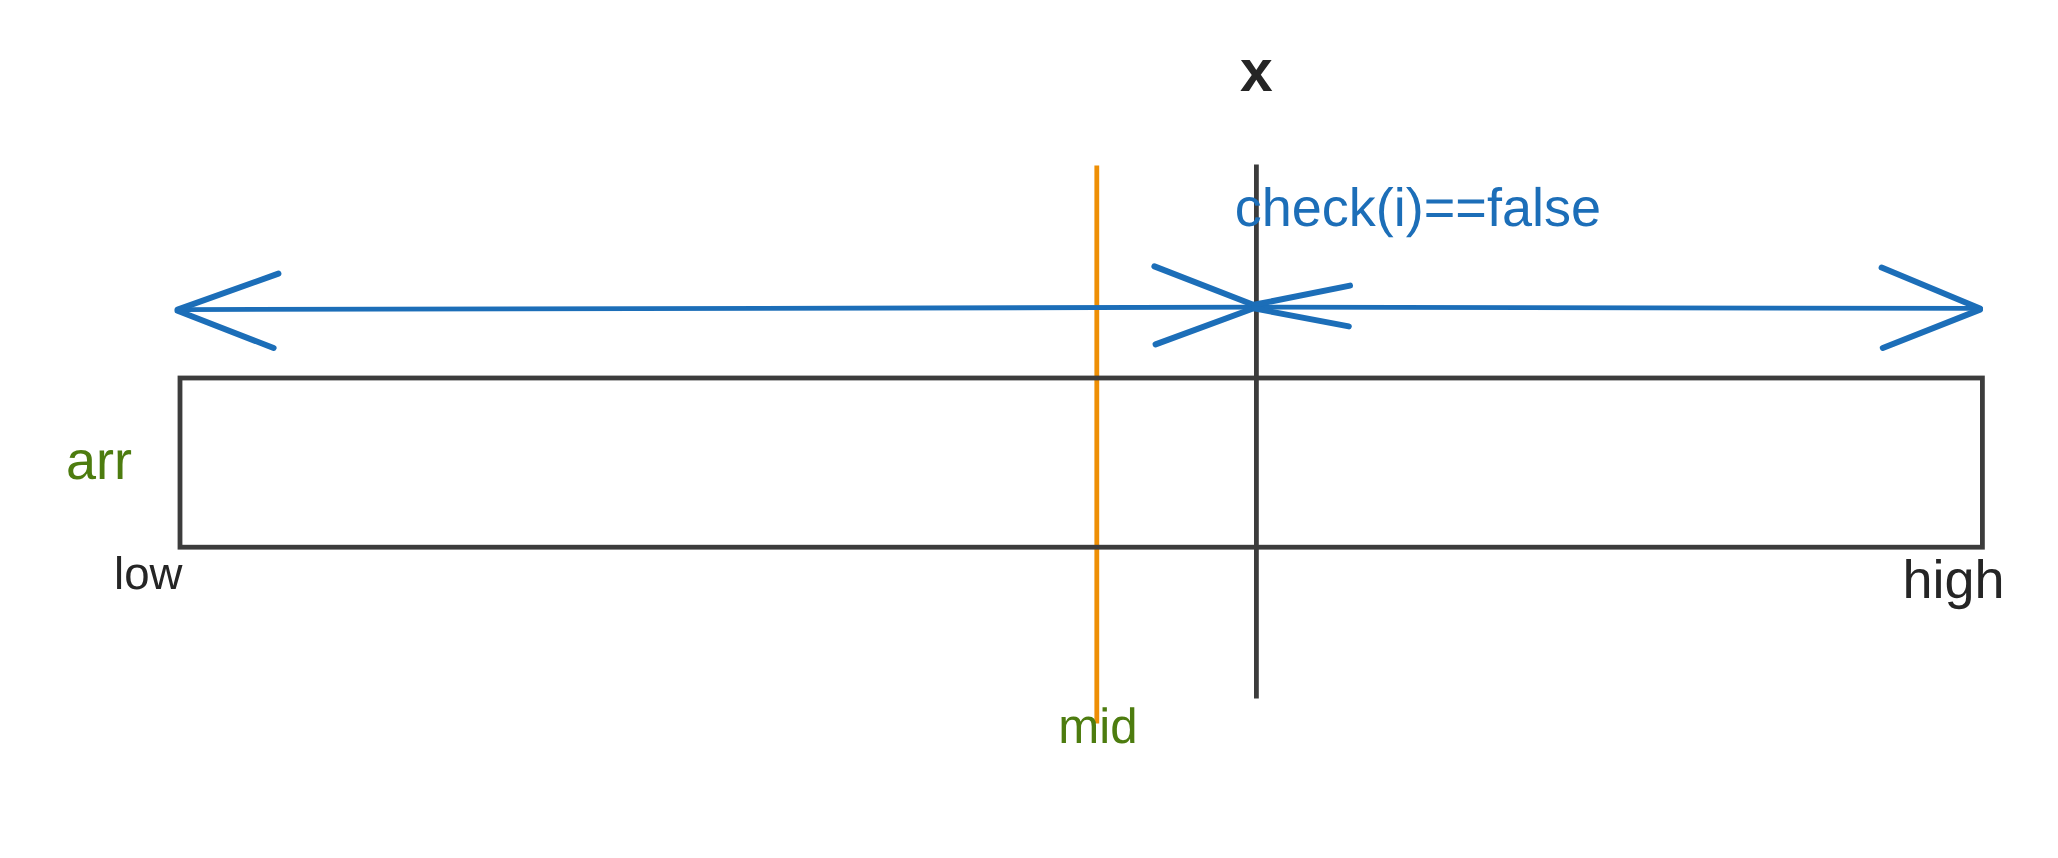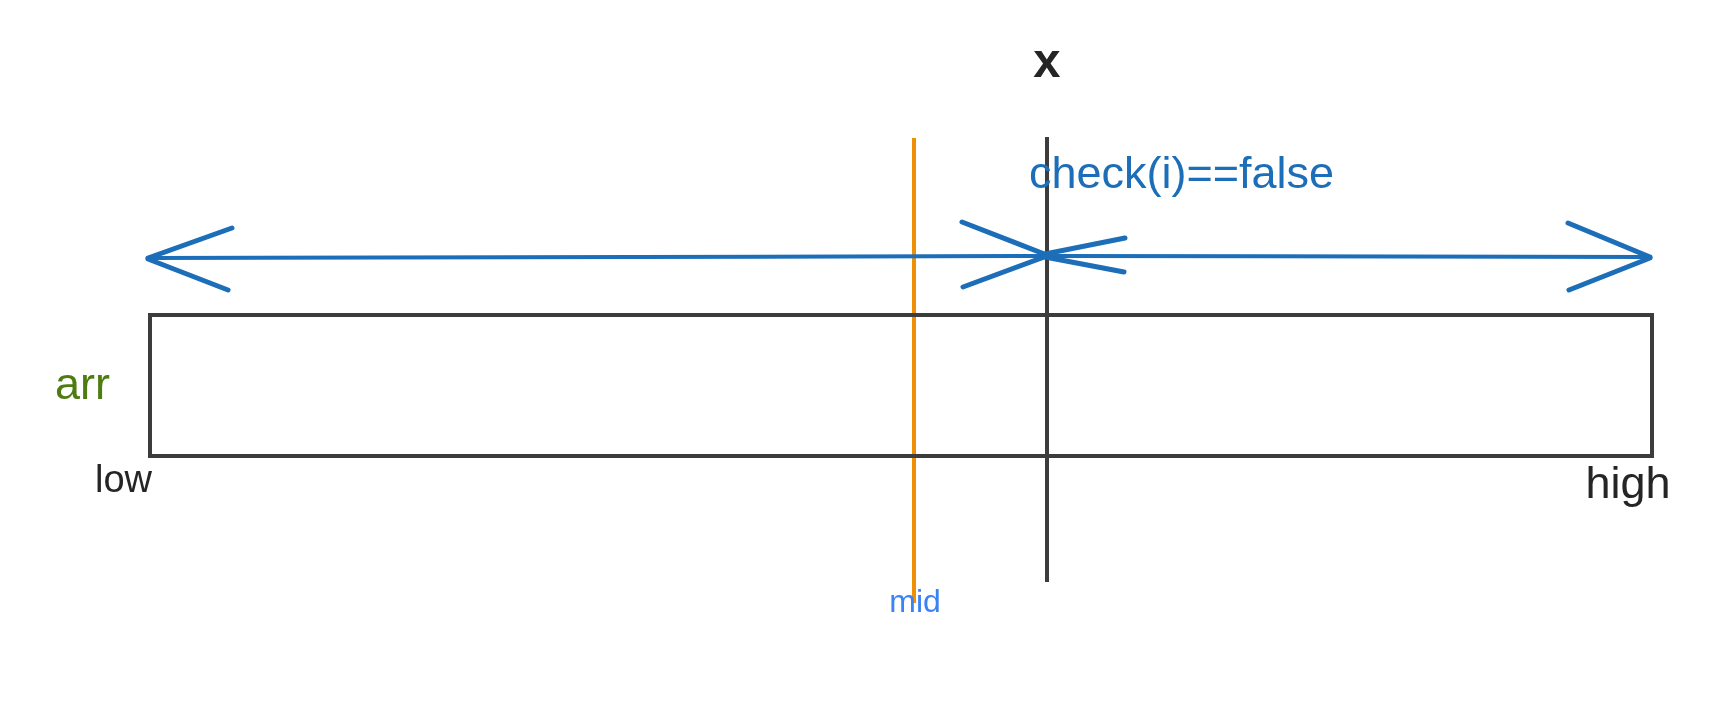--- a/index.html
+++ b/index.html
@@ -66,22 +66,22 @@
   }
   .lbl-high {
     font-size: 45px;
     color: #252525;
     left: 1592px;
     top: 460px;
     transform: translateX(-50%);
     margin-left: 36px;
   }
   .lbl-mid {
-    font-size: 32px;
-    color: #3b82f6;
+    font-size: 41px;
+    color: #4d7c0f;
     left: 915px;
     top: 585px;
     transform: translateX(-50%);
   }
 </style>
 </head>
 <body>
 
 <div id="canvas">
 

